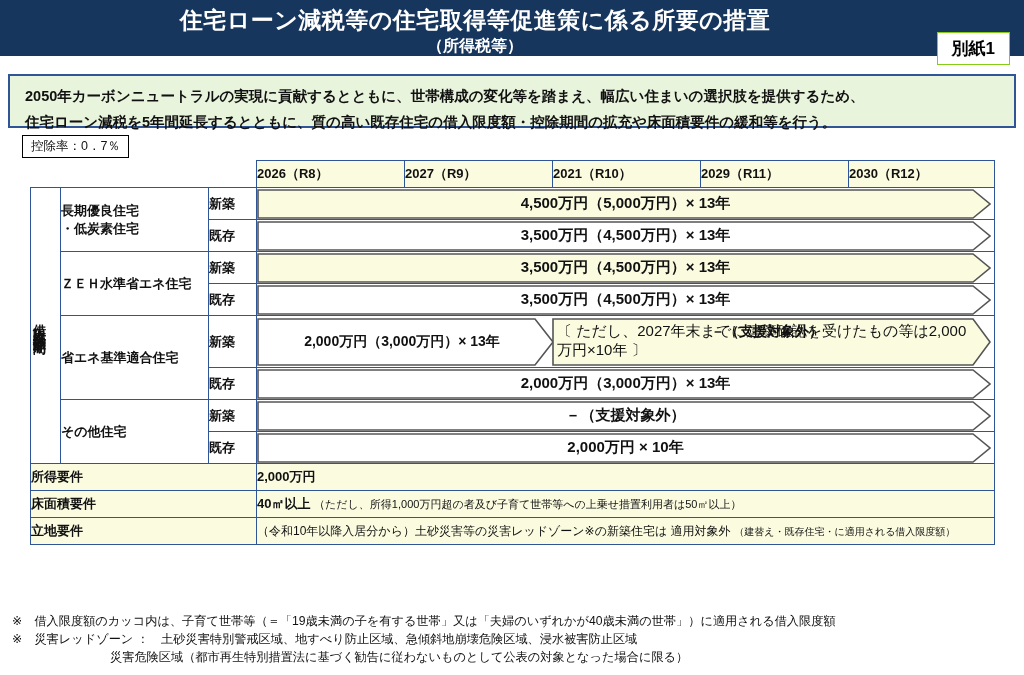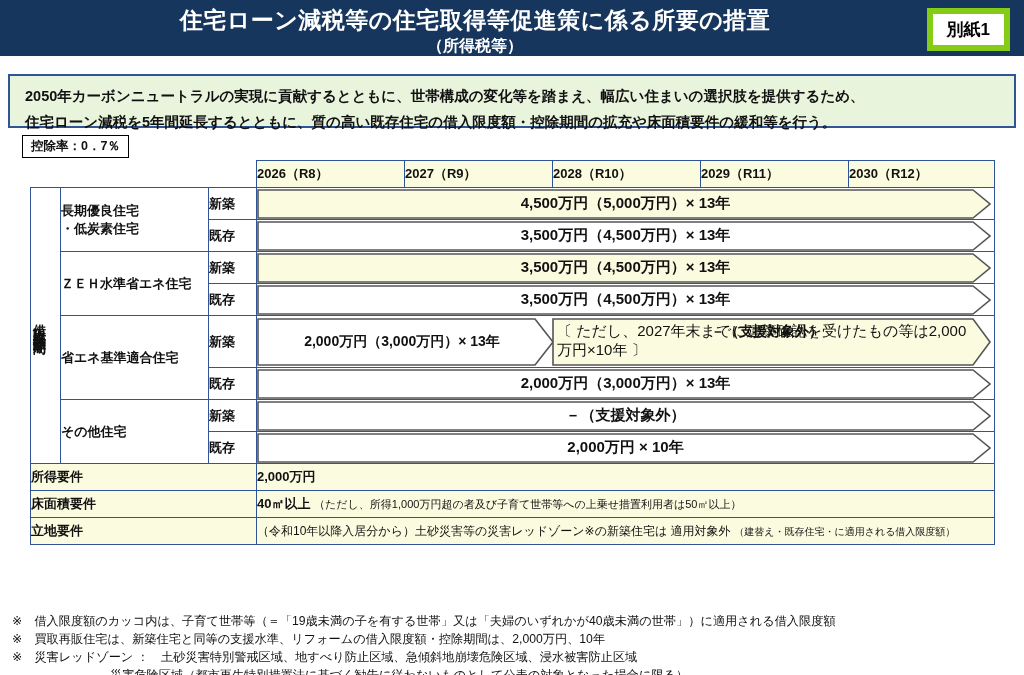--- a/index.html
+++ b/index.html
@@ -22,41 +22,41 @@
     position:absolute;left:60px;top:7px;width:830px;
     text-align:center;color:#ffffff;font-weight:bold;
     font-size:23px;line-height:27px;letter-spacing:0.5px;
   }
   .header-sub{
     position:absolute;left:60px;top:36px;width:830px;
     text-align:center;color:#ffffff;font-weight:bold;
     font-size:16px;line-height:20px;
   }
   .besshi{
-    position:absolute;right:14px;top:8px;
-    background:#ffffff;border:6px solid #84cc16;
+    position:absolute;right:14px;top:32px;
+    background:#ffffff;border:1px solid #84cc16;
     padding:4px 14px;font-weight:bold;font-size:17px;color:#000;
   }
 
   
   .lead{
     position:absolute;left:8px;top:74px;width:1008px;height:54px;
     background:#e9f4dc;border:2px solid #2f5597;
     box-sizing:border-box;
     padding:6px 12px 0 12px;
   }
   .lead p{
     margin:3px;font-size:14.5px;font-weight:bold;line-height:23px;color:#111;
   }
 
   
   .rate-badge{
     position:absolute;left:22px;top:135px;
     border:1.5px solid #000;background:#fff;
-    font-size:12.5px;font-weight:bold;padding:2px 8px;
+    font-size:12.5px;font-weight:normal;padding:2px 8px;
   }
 
   
   .tbl{
     position:absolute;left:30px;top:160px;width:964px;
     border-collapse:collapse;
     table-layout:fixed;
   }
   .tbl td,.tbl th{
     border:1px solid #2f5597;
@@ -143,21 +143,21 @@
       <col style="width:146px">
     </colgroup>
     <tbody>
 
       <tr>
         <td class="corner"></td>
         <td class="corner"></td>
         <td class="corner"></td>
         <td class="yr-head">2026（R8）</td>
         <td class="yr-head">2027（R9）</td>
-        <td class="yr-head">2028（R10）</td>
+        <td class="yr-head">2021（R10）</td>
         <td class="yr-head">2029（R11）</td>
         <td class="yr-head">2030（R12）</td>
       </tr>
 
       <tr class="datarow">
         <td class="v-label" rowspan="8">
           <span>借入限度額・控除期間</span>
         </td>
         <td class="cat" rowspan="2">
           長期優良住宅<br>・低炭素住宅
@@ -277,18 +277,17 @@
         <td class="req-val" colspan="5">
           <span class="smalltxt" style="font-size:12px">（令和10年以降入居分から）土砂災害等の災害レッドゾーン※の新築住宅は 適用対象外</span>
           <span class="tinytxt">（建替え・既存住宅・に適用される借入限度額）</span>
         </td>
       </tr>
     </tbody>
   </table>
 
   <div class="notes">
     <div>※　借入限度額のカッコ内は、子育て世帯等（＝「19歳未満の子を有する世帯」又は「夫婦のいずれかが40歳未満の世帯」）に適用される借入限度額</div>
-    <div>※　買取再販住宅は、新築住宅と同等の支援水準、リフォームの借入限度額・控除期間は、2,000万円、10年</div>
     <div>※　災害レッドゾーン ：　土砂災害特別警戒区域、地すべり防止区域、急傾斜地崩壊危険区域、浸水被害防止区域</div>
     <div class="indent">災害危険区域（都市再生特別措置法に基づく勧告に従わないものとして公表の対象となった場合に限る）</div>
   </div>
 
 </div>
 
 </body></html>

